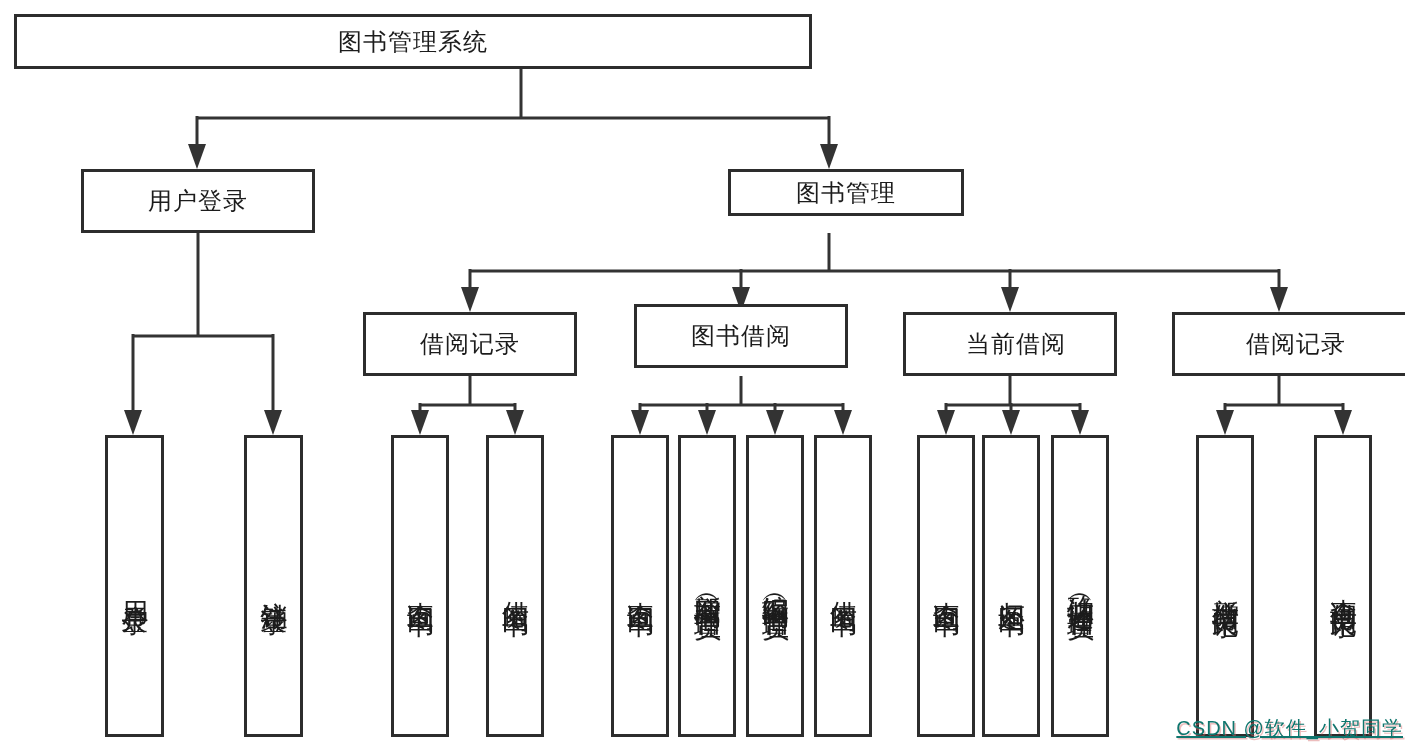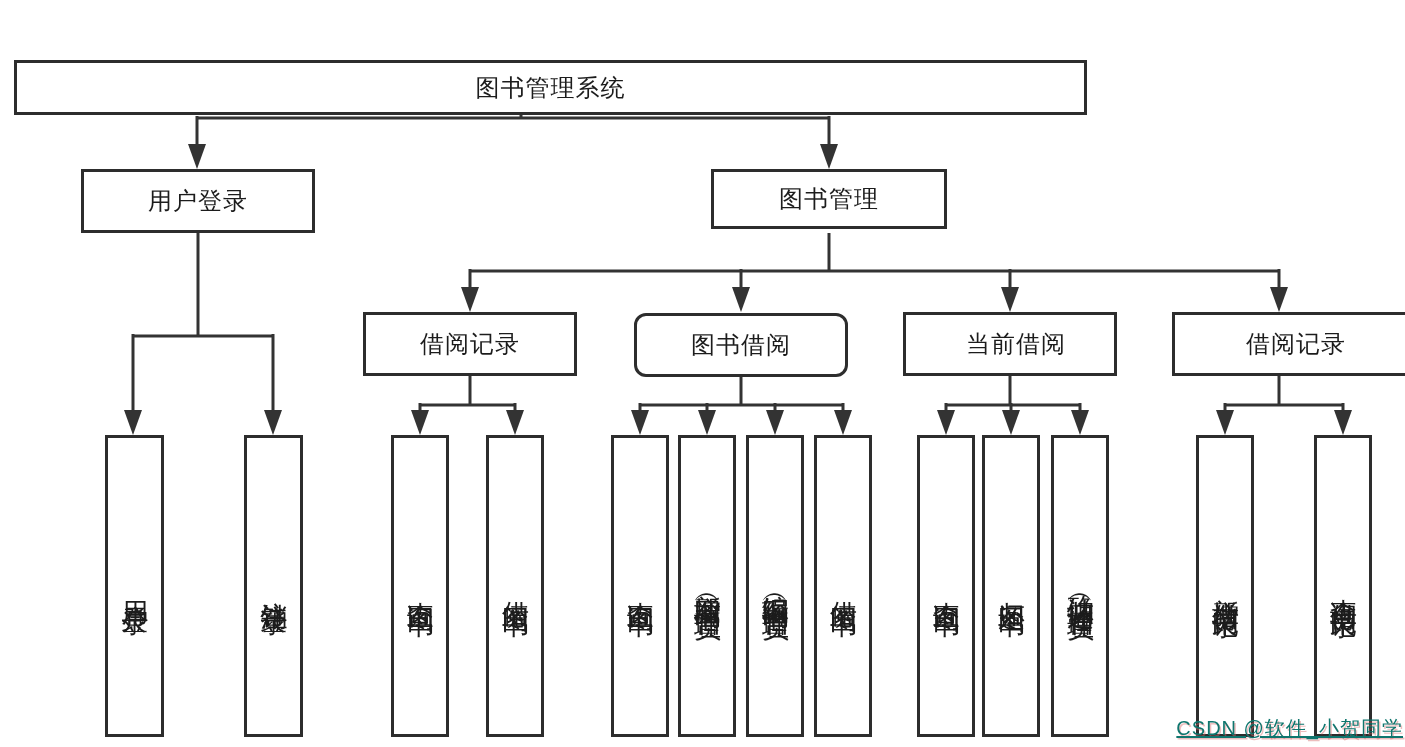--- a/index.html
+++ b/index.html
@@ -117,35 +117,35 @@
       <polygon points="766,410 784,410 775,435"></polygon>
       <polygon points="834,410 852,410 843,435"></polygon>
       <polygon points="937,410 955,410 946,435"></polygon>
       <polygon points="1002,410 1020,410 1011,435"></polygon>
       <polygon points="1071,410 1089,410 1080,435"></polygon>
       <polygon points="1216,410 1234,410 1225,435"></polygon>
       <polygon points="1334,410 1352,410 1343,435"></polygon>
     </g>
   </svg>
 
-  <div class="node" style="left:14px;top:14px;width:1073px;height:55px;margin-top:46px;">
+  <div class="node" style="left:14px;top:14px;width:798px;height:55px;">
     <span>图书管理系统</span>
   </div>
 
   <div class="node" style="left:81px;top:169px;width:234px;height:64px;">
     <span>用户登录</span>
   </div>
-  <div class="node" style="left:711px;top:169px;width:236px;height:60px;">
+  <div class="node" style="left:728px;top:169px;width:236px;height:47px;">
     <span>图书管理</span>
   </div>
 
   <div class="node" style="left:363px;top:312px;width:214px;height:64px;">
     <span>借阅记录</span>
   </div>
-  <div class="node" style="left:634px;top:313px;width:214px;height:64px;border-radius:12px;">
+  <div class="node" style="left:634px;top:304px;width:214px;height:64px;">
     <span>图书借阅</span>
   </div>
   <div class="node" style="left:903px;top:312px;width:214px;height:64px;padding-left:12px;">
     <span>当前借阅</span>
   </div>
   <div class="node" style="left:1172px;top:312px;width:248px;height:64px;">
     <span>借阅记录</span>
   </div>
 
   <div class="leaf" style="left:105px;width:59px;">

